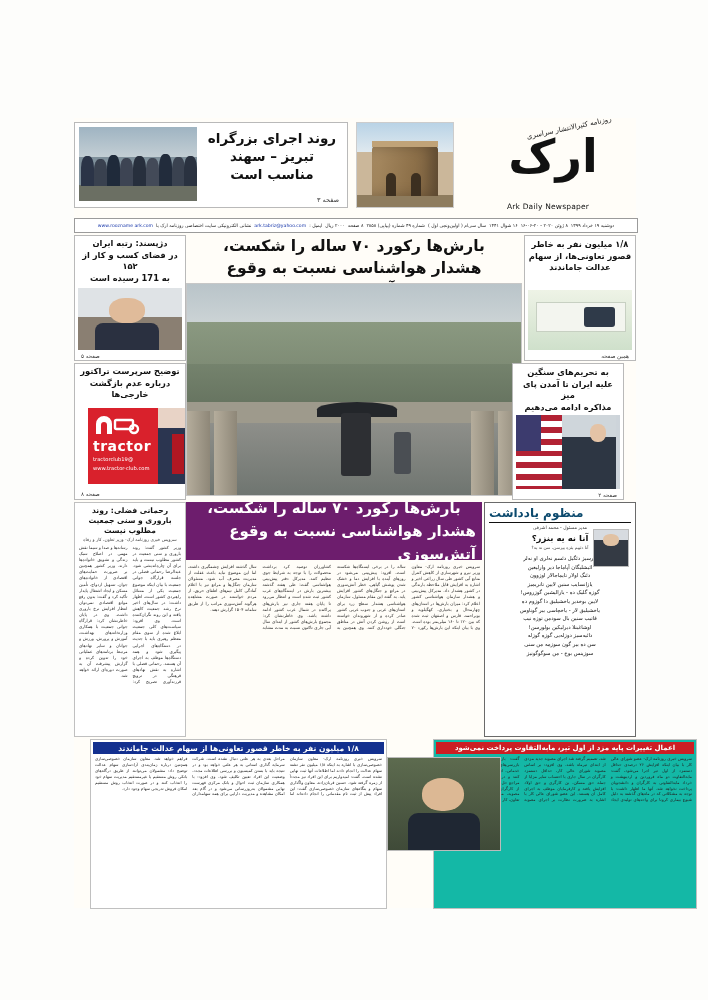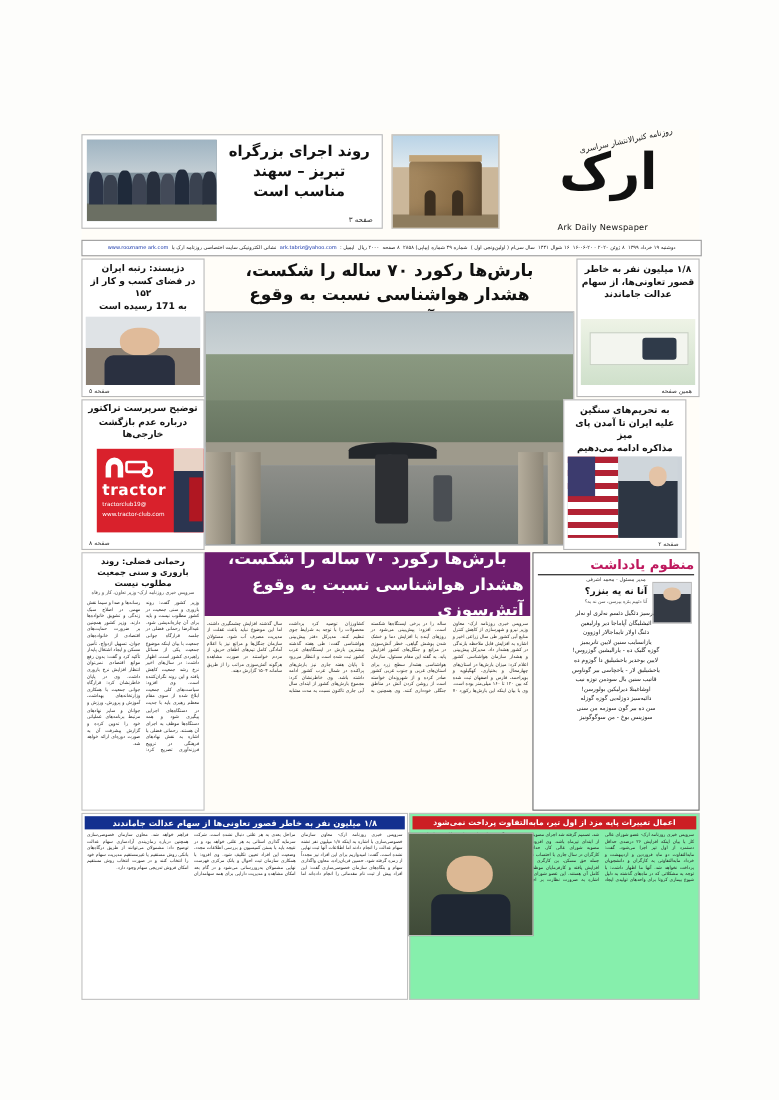--- a/index.html
+++ b/index.html
@@ -274,22 +274,22 @@
     margin:4px 2px 0 2px;direction:rtl;text-align:justify;
     font-size:4.2px;line-height:6.1px;color:#222;
     column-count:4;column-gap:6px;
     height:168px;overflow:hidden;
   }
   .b2-right{
     position:absolute;right:0;top:0;width:150px;height:233px;
     border:1px solid #6a6a6a;background:#fff;overflow:hidden;
   }
   .note-title{
-    margin:3px 4px 0 4px;direction:rtl;text-align:right;
-    font-size:12px;font-weight:bold;color:#be185d;
+    margin:3px 4px 0 4px;direction:rtl;text-align:left;
+    font-size:12px;font-weight:bold;color:#0c4a6e;
     border-bottom:1.5px solid #111;padding-bottom:2px;
   }
   .note-by{
     margin:2px 4px 0 4px;direction:rtl;text-align:center;
     font-size:4.6px;color:#333;
   }
   .note-sub{
     margin:3px 4px 0 4px;direction:rtl;text-align:center;
     font-size:8.5px;font-weight:bold;color:#111;
   }
@@ -304,40 +304,40 @@
     margin:2px 4px 0 4px;direction:rtl;text-align:center;
     font-size:4.3px;color:#444;
   }
   .poem{
     margin:4px 6px 0 6px;direction:rtl;text-align:center;
     font-size:5.3px;line-height:8.6px;color:#111;
     height:150px;overflow:hidden;
   }
   
   .band3{
-    position:absolute;left:0;top:621px;width:562px;height:168px;
+    position:absolute;left:16px;top:621px;width:562px;height:168px;padding-left:45px;
   }
   .b3-left{
     position:absolute;left:0;top:0;width:295px;height:168px;
     border:1px solid #c0c0c0;background:#fff;overflow:hidden;
   }
   .blue-bar{
     margin:2px;height:12px;background:#13308f;
     display:flex;align-items:center;justify-content:center;
     direction:rtl;
   }
   .blue-bar span{font-size:7.6px;font-weight:bold;color:#fff;}
   .b3-left .body{
     margin:2px 4px;direction:rtl;text-align:justify;
     font-size:4.1px;line-height:5.9px;color:#222;
     column-count:3;column-gap:5px;height:146px;overflow:hidden;
   }
   .b3-right{
     position:absolute;right:0;top:0;width:262px;height:168px;
-    border:1px solid #c0c0c0;background:#86efac;overflow:hidden;
+    border:1px solid #c0c0c0;background:#14b8a6;overflow:hidden;
   }
   .red-bar{
     margin:2px;height:12px;background:#cc1e24;
     display:flex;align-items:center;justify-content:center;
     direction:rtl;
   }
   .red-bar span{font-size:7px;font-weight:bold;color:#fff;}
   .b3-right .body{
     margin:2px 4px;direction:rtl;text-align:justify;
     font-size:4.1px;line-height:5.9px;color:#222;

